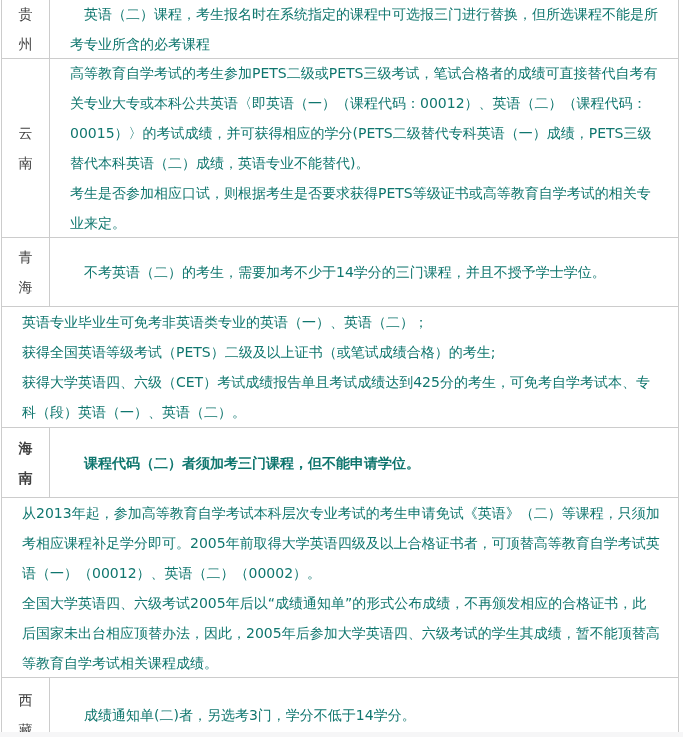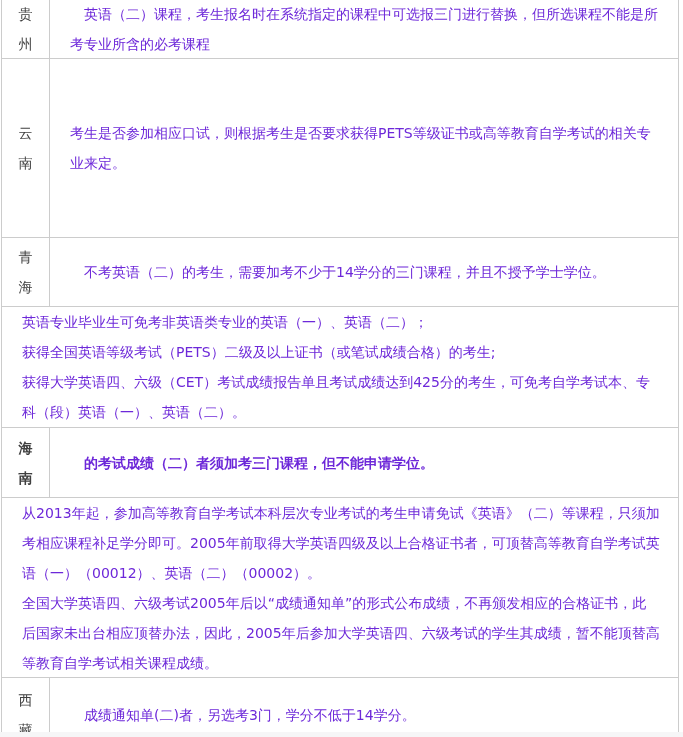--- a/index.html
+++ b/index.html
@@ -51,21 +51,21 @@
     flex-direction: column;
     justify-content: center;
     padding: 0 18px 0 20px;
     box-sizing: border-box;
     overflow: hidden;
   }
   .content p {
     margin: 0;
     font-size: 14px;
     line-height: 30px;
-    color: #6d28d9;
+    color: #0f766e;
   }
   .r1 { height: 59px; }
   .r2 { height: 179px; }
   .r3 { height: 69px; }
   .r4 { height: 121px; }
   .r5 { height: 70px; font-weight: bold; }
   .r6 { height: 180px; }
   .r7 { height: 74px; }
   .bottom-strip {
     position: absolute;
@@ -89,20 +89,21 @@
     <div class="content">
       <p>　英语（二）课程，考生报名时在系统指定的课程中可选报三门进行替换，但所选课程不能是所考专业所含的必考课程</p>
     </div>
   </div>
 
   <div class="row r2">
     <div class="province">
       <span class="vert">云南</span>
     </div>
     <div class="content">
+      <p>高等教育自学考试的考生参加PETS二级或PETS三级考试，笔试合格者的成绩可直接替代自考有关专业大专或本科公共英语〈即英语（一）（课程代码：00012）、英语（二）（课程代码：00015）〉的考试成绩，并可获得相应的学分(PETS二级替代专科英语（一）成绩，PETS三级替代本科英语（二）成绩，英语专业不能替代)。</p>
       <p>考生是否参加相应口试，则根据考生是否要求获得PETS等级证书或高等教育自学考试的相关专业来定。</p>
     </div>
   </div>
 
   <div class="row r3">
     <div class="province">
       <span class="vert">青海</span>
     </div>
     <div class="content">
       <p>　不考英语（二）的考生，需要加考不少于14学分的三门课程，并且不授予学士学位。</p>
@@ -115,21 +116,21 @@
       <p>获得全国英语等级考试（PETS）二级及以上证书（或笔试成绩合格）的考生;</p>
       <p>获得大学英语四、六级（CET）考试成绩报告单且考试成绩达到425分的考生，可免考自学考试本、专科（段）英语（一）、英语（二）。</p>
     </div>
   </div>
 
   <div class="row r5">
     <div class="province">
       <span class="vert">海南</span>
     </div>
     <div class="content">
-      <p>　的考试成绩（二）者须加考三门课程，但不能申请学位。</p>
+      <p>　课程代码（二）者须加考三门课程，但不能申请学位。</p>
     </div>
   </div>
 
   <div class="row r6">
     <div class="content">
       <p>从2013年起，参加高等教育自学考试本科层次专业考试的考生申请免试《英语》（二）等课程，只须加考相应课程补足学分即可。2005年前取得大学英语四级及以上合格证书者，可顶替高等教育自学考试英语（一）（00012）、英语（二）（00002）。</p>
       <p>全国大学英语四、六级考试2005年后以“成绩通知单”的形式公布成绩，不再颁发相应的合格证书，此后国家未出台相应顶替办法，因此，2005年后参加大学英语四、六级考试的学生其成绩，暂不能顶替高等教育自学考试相关课程成绩。</p>
     </div>
   </div>
 

